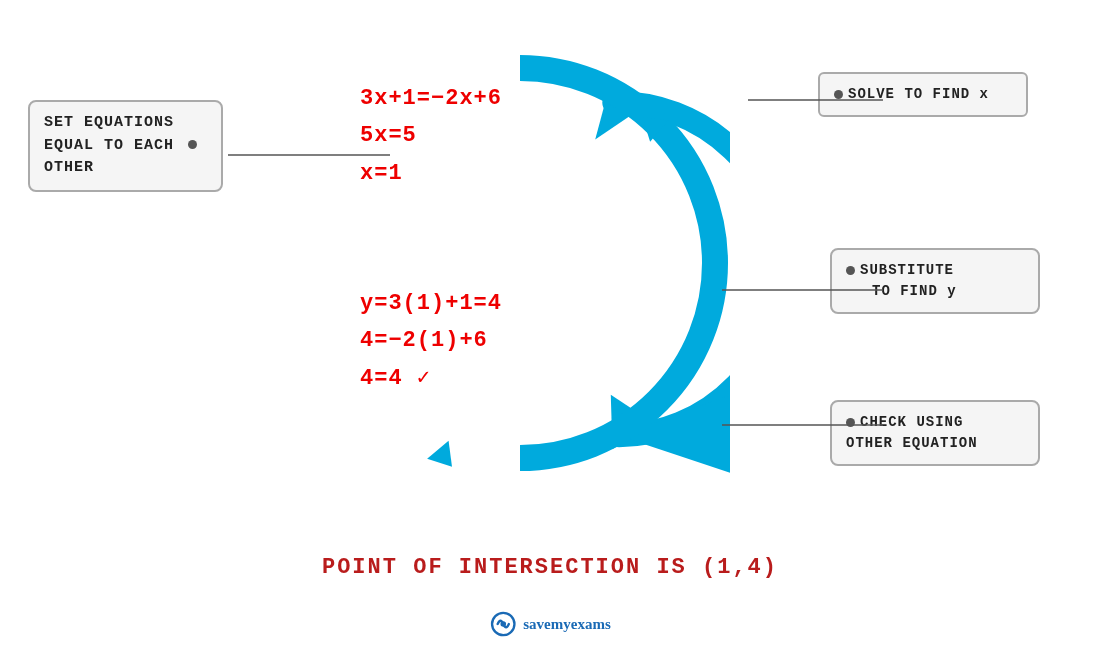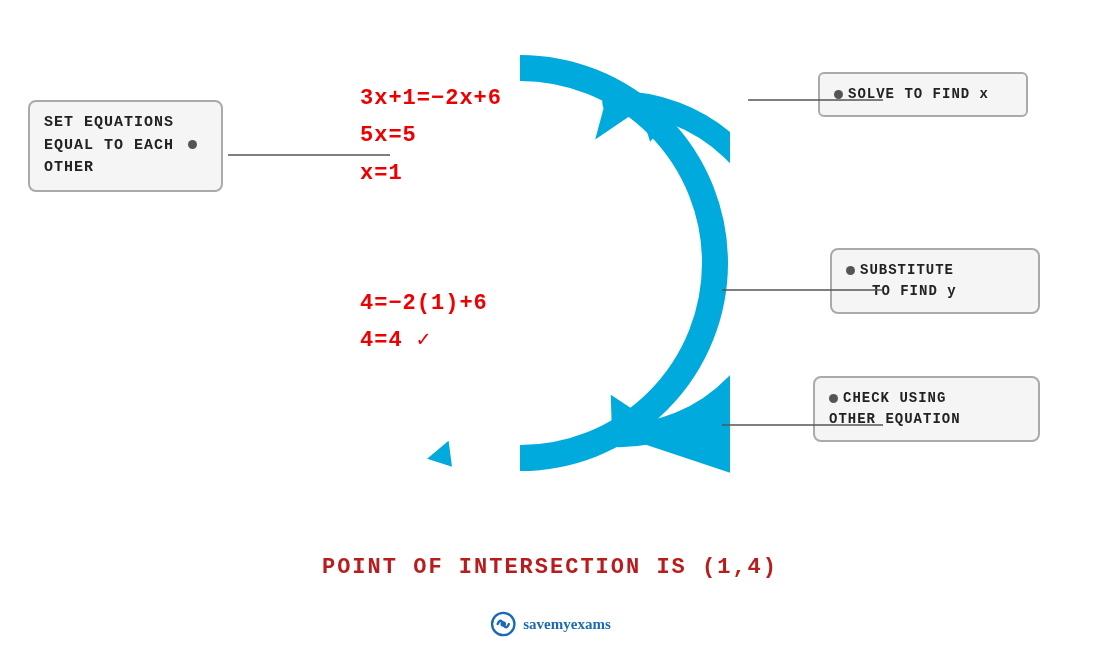--- a/index.html
+++ b/index.html
@@ -42,22 +42,22 @@
 
     .label-box-right-mid {
       right: 60px;
       top: 248px;
       width: 210px;
       font-size: 14px;
     }
 
     .label-box-right-bot {
       right: 60px;
-      top: 376px;
-      width: 227px;
+      top: 400px;
+      width: 210px;
       font-size: 14px;
     }
 
     
     .arrow-circle-container {
       position: absolute;
       left: 330px;
       top: 50px;
       width: 400px;
       height: 480px;
@@ -184,20 +184,21 @@
 
 </svg>
 
 <div class="equations">
   <div>3x+1=−2x+6</div>
   <div>5x=5</div>
   <div>x=1</div>
 </div>
 
 <div class="equations-lower">
+  <div>y=3(1)+1=4</div>
   <div>4=−2(1)+6</div>
   <div>4=4 ✓</div>
 </div>
 
 <svg class="connector-svg">
 
   <line x1="228" y1="155" x2="390" y2="155" stroke="#555" stroke-width="1.5"></line>
 
   <line x1="748" y1="100" x2="883" y2="100" stroke="#555" stroke-width="1.5"></line>
 

